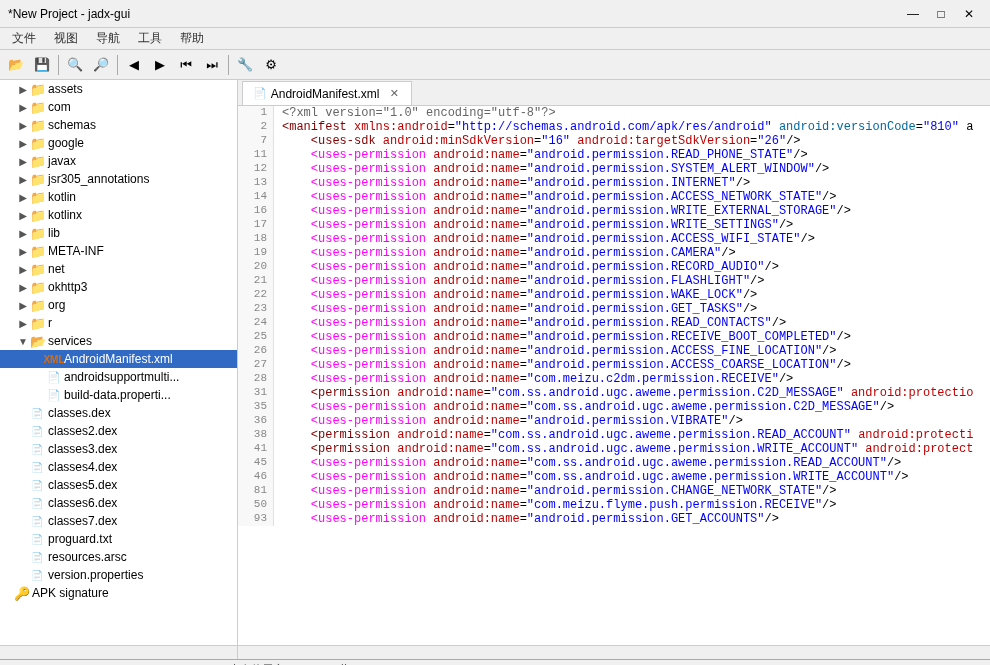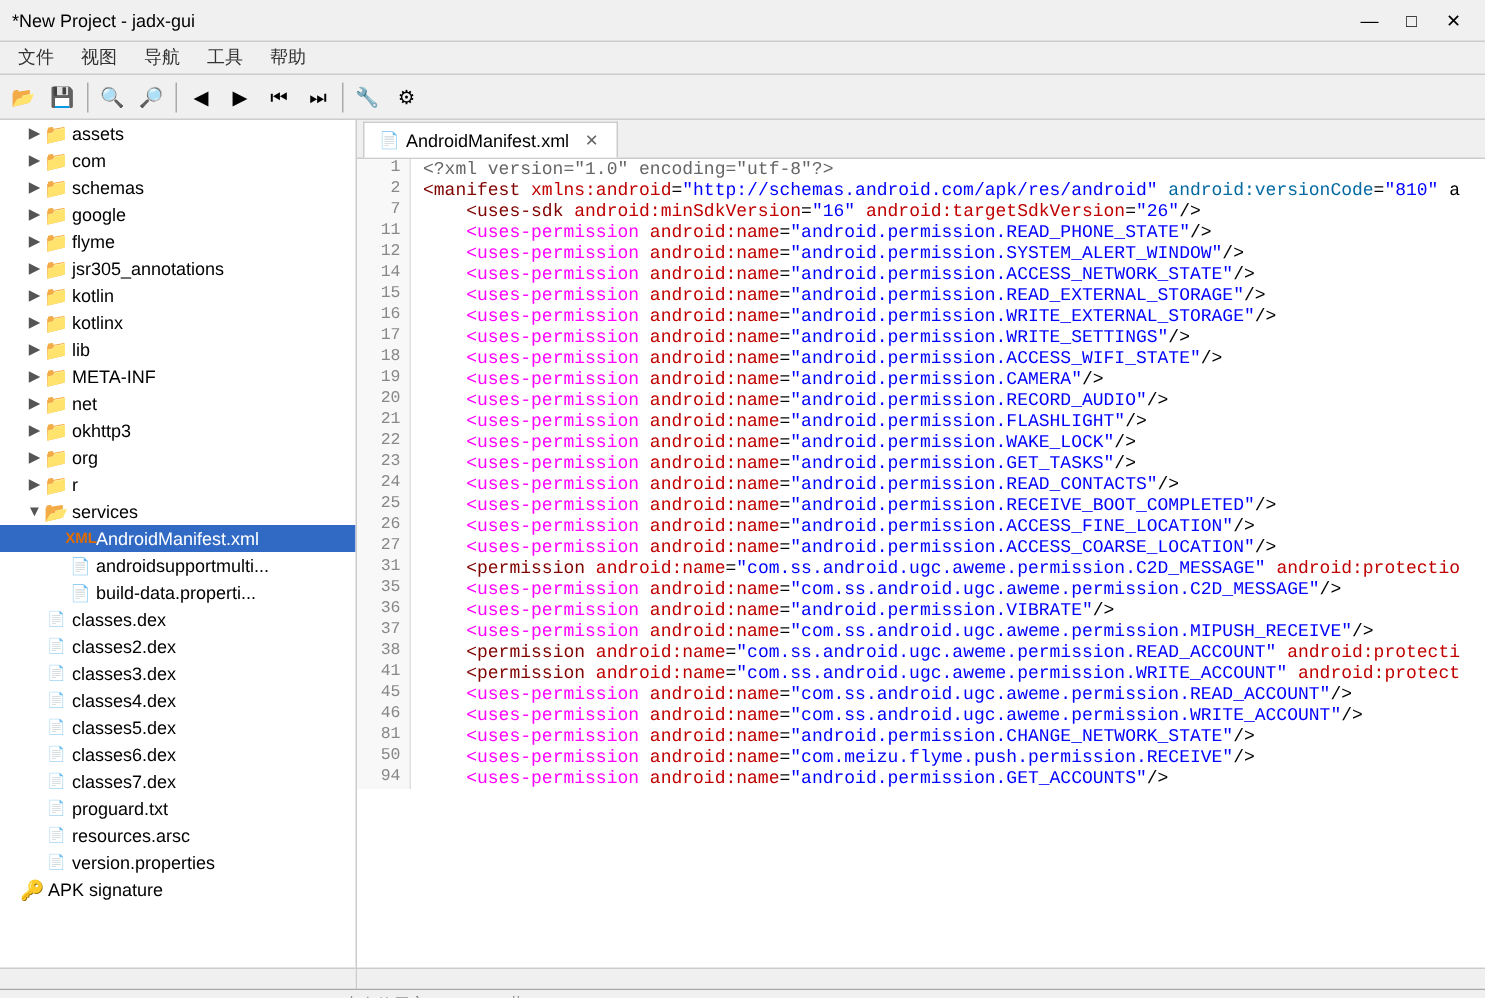--- a/index.html
+++ b/index.html
@@ -288,21 +288,21 @@
       <span class="tree-indent" style="display:inline-block;width:16px"></span>
       <span class="tree-toggle">▶</span>
       <span class="item-icon icon-folder">📁</span>
       <span class="item-label">google</span>
     </div>
 
     <div class="tree-item">
       <span class="tree-indent" style="display:inline-block;width:16px"></span>
       <span class="tree-toggle">▶</span>
       <span class="item-icon icon-folder">📁</span>
-      <span class="item-label">flyme</span>
+      <span class="item-label">javax</span>
     </div>
 
     <div class="tree-item">
       <span class="tree-indent" style="display:inline-block;width:16px"></span>
       <span class="tree-toggle">▶</span>
       <span class="item-icon icon-folder">📁</span>
       <span class="item-label">jsr305_annotations</span>
     </div>
 
     <div class="tree-item">
@@ -493,28 +493,28 @@
         </div>
         <div class="code-line">
           <span class="line-num">11</span>
           <span class="line-code">    <span style="color:#ff00ff;">&lt;uses-permission</span> <span style="color:#c00000;">android:name</span>=<span style="color:#0000ff;">"android.permission.READ_PHONE_STATE"</span>/&gt;</span>
         </div>
         <div class="code-line">
           <span class="line-num">12</span>
           <span class="line-code">    <span style="color:#ff00ff;">&lt;uses-permission</span> <span style="color:#c00000;">android:name</span>=<span style="color:#0000ff;">"android.permission.SYSTEM_ALERT_WINDOW"</span>/&gt;</span>
         </div>
         <div class="code-line">
+          <span class="line-num">13</span>
+          <span class="line-code">    <span style="color:#ff00ff;">&lt;uses-permission</span> <span style="color:#c00000;">android:name</span>=<span style="color:#0000ff;">"android.permission.INTERNET"</span>/&gt;</span>
+        </div>
+        <div class="code-line">
           <span class="line-num">14</span>
           <span class="line-code">    <span style="color:#ff00ff;">&lt;uses-permission</span> <span style="color:#c00000;">android:name</span>=<span style="color:#0000ff;">"android.permission.ACCESS_NETWORK_STATE"</span>/&gt;</span>
         </div>
         <div class="code-line">
-          <span class="line-num">15</span>
-          <span class="line-code">    <span style="color:#ff00ff;">&lt;uses-permission</span> <span style="color:#c00000;">android:name</span>=<span style="color:#0000ff;">"android.permission.READ_EXTERNAL_STORAGE"</span>/&gt;</span>
-        </div>
-        <div class="code-line">
           <span class="line-num">16</span>
           <span class="line-code">    <span style="color:#ff00ff;">&lt;uses-permission</span> <span style="color:#c00000;">android:name</span>=<span style="color:#0000ff;">"android.permission.WRITE_EXTERNAL_STORAGE"</span>/&gt;</span>
         </div>
         <div class="code-line">
           <span class="line-num">17</span>
           <span class="line-code">    <span style="color:#ff00ff;">&lt;uses-permission</span> <span style="color:#c00000;">android:name</span>=<span style="color:#0000ff;">"android.permission.WRITE_SETTINGS"</span>/&gt;</span>
         </div>
         <div class="code-line">
           <span class="line-num">18</span>
           <span class="line-code">    <span style="color:#ff00ff;">&lt;uses-permission</span> <span style="color:#c00000;">android:name</span>=<span style="color:#0000ff;">"android.permission.ACCESS_WIFI_STATE"</span>/&gt;</span>
@@ -549,36 +549,36 @@
         </div>
         <div class="code-line">
           <span class="line-num">26</span>
           <span class="line-code">    <span style="color:#ff00ff;">&lt;uses-permission</span> <span style="color:#c00000;">android:name</span>=<span style="color:#0000ff;">"android.permission.ACCESS_FINE_LOCATION"</span>/&gt;</span>
         </div>
         <div class="code-line">
           <span class="line-num">27</span>
           <span class="line-code">    <span style="color:#ff00ff;">&lt;uses-permission</span> <span style="color:#c00000;">android:name</span>=<span style="color:#0000ff;">"android.permission.ACCESS_COARSE_LOCATION"</span>/&gt;</span>
         </div>
         <div class="code-line">
+          <span class="line-num">28</span>
+          <span class="line-code">    <span style="color:#ff00ff;">&lt;uses-permission</span> <span style="color:#c00000;">android:name</span>=<span style="color:#0000ff;">"com.meizu.c2dm.permission.RECEIVE"</span>/&gt;</span>
+        </div>
+        <div class="code-line">
           <span class="line-num">31</span>
           <span class="line-code">    <span style="color:#800000;">&lt;permission</span> <span style="color:#c00000;">android:name</span>=<span style="color:#0000ff;">"com.ss.android.ugc.aweme.permission.C2D_MESSAGE"</span> <span style="color:#c00000;">android:protectio</span></span>
         </div>
         <div class="code-line">
           <span class="line-num">35</span>
           <span class="line-code">    <span style="color:#ff00ff;">&lt;uses-permission</span> <span style="color:#c00000;">android:name</span>=<span style="color:#0000ff;">"com.ss.android.ugc.aweme.permission.C2D_MESSAGE"</span>/&gt;</span>
         </div>
         <div class="code-line">
           <span class="line-num">36</span>
           <span class="line-code">    <span style="color:#ff00ff;">&lt;uses-permission</span> <span style="color:#c00000;">android:name</span>=<span style="color:#0000ff;">"android.permission.VIBRATE"</span>/&gt;</span>
         </div>
         <div class="code-line">
-          <span class="line-num">37</span>
-          <span class="line-code">    <span style="color:#ff00ff;">&lt;uses-permission</span> <span style="color:#c00000;">android:name</span>=<span style="color:#0000ff;">"com.ss.android.ugc.aweme.permission.MIPUSH_RECEIVE"</span>/&gt;</span>
-        </div>
-        <div class="code-line">
           <span class="line-num">38</span>
           <span class="line-code">    <span style="color:#800000;">&lt;permission</span> <span style="color:#c00000;">android:name</span>=<span style="color:#0000ff;">"com.ss.android.ugc.aweme.permission.READ_ACCOUNT"</span> <span style="color:#c00000;">android:protecti</span></span>
         </div>
         <div class="code-line">
           <span class="line-num">41</span>
           <span class="line-code">    <span style="color:#800000;">&lt;permission</span> <span style="color:#c00000;">android:name</span>=<span style="color:#0000ff;">"com.ss.android.ugc.aweme.permission.WRITE_ACCOUNT"</span> <span style="color:#c00000;">android:protect</span></span>
         </div>
         <div class="code-line">
           <span class="line-num">45</span>
           <span class="line-code">    <span style="color:#ff00ff;">&lt;uses-permission</span> <span style="color:#c00000;">android:name</span>=<span style="color:#0000ff;">"com.ss.android.ugc.aweme.permission.READ_ACCOUNT"</span>/&gt;</span>
@@ -589,21 +589,21 @@
         </div>
         <div class="code-line">
           <span class="line-num">81</span>
           <span class="line-code">    <span style="color:#ff00ff;">&lt;uses-permission</span> <span style="color:#c00000;">android:name</span>=<span style="color:#0000ff;">"android.permission.CHANGE_NETWORK_STATE"</span>/&gt;</span>
         </div>
         <div class="code-line">
           <span class="line-num">50</span>
           <span class="line-code">    <span style="color:#ff00ff;">&lt;uses-permission</span> <span style="color:#c00000;">android:name</span>=<span style="color:#0000ff;">"com.meizu.flyme.push.permission.RECEIVE"</span>/&gt;</span>
         </div>
         <div class="code-line">
-          <span class="line-num">94</span>
+          <span class="line-num">93</span>
           <span class="line-code">    <span style="color:#ff00ff;">&lt;uses-permission</span> <span style="color:#c00000;">android:name</span>=<span style="color:#0000ff;">"android.permission.GET_ACCOUNTS"</span>/&gt;</span>
         </div>
 
       </div>
     </div>
   </div>
 </div>
 
 <div class="bottom-area">
   <div id="sidebar-hscroll" style="width:238px;min-width:238px;">

